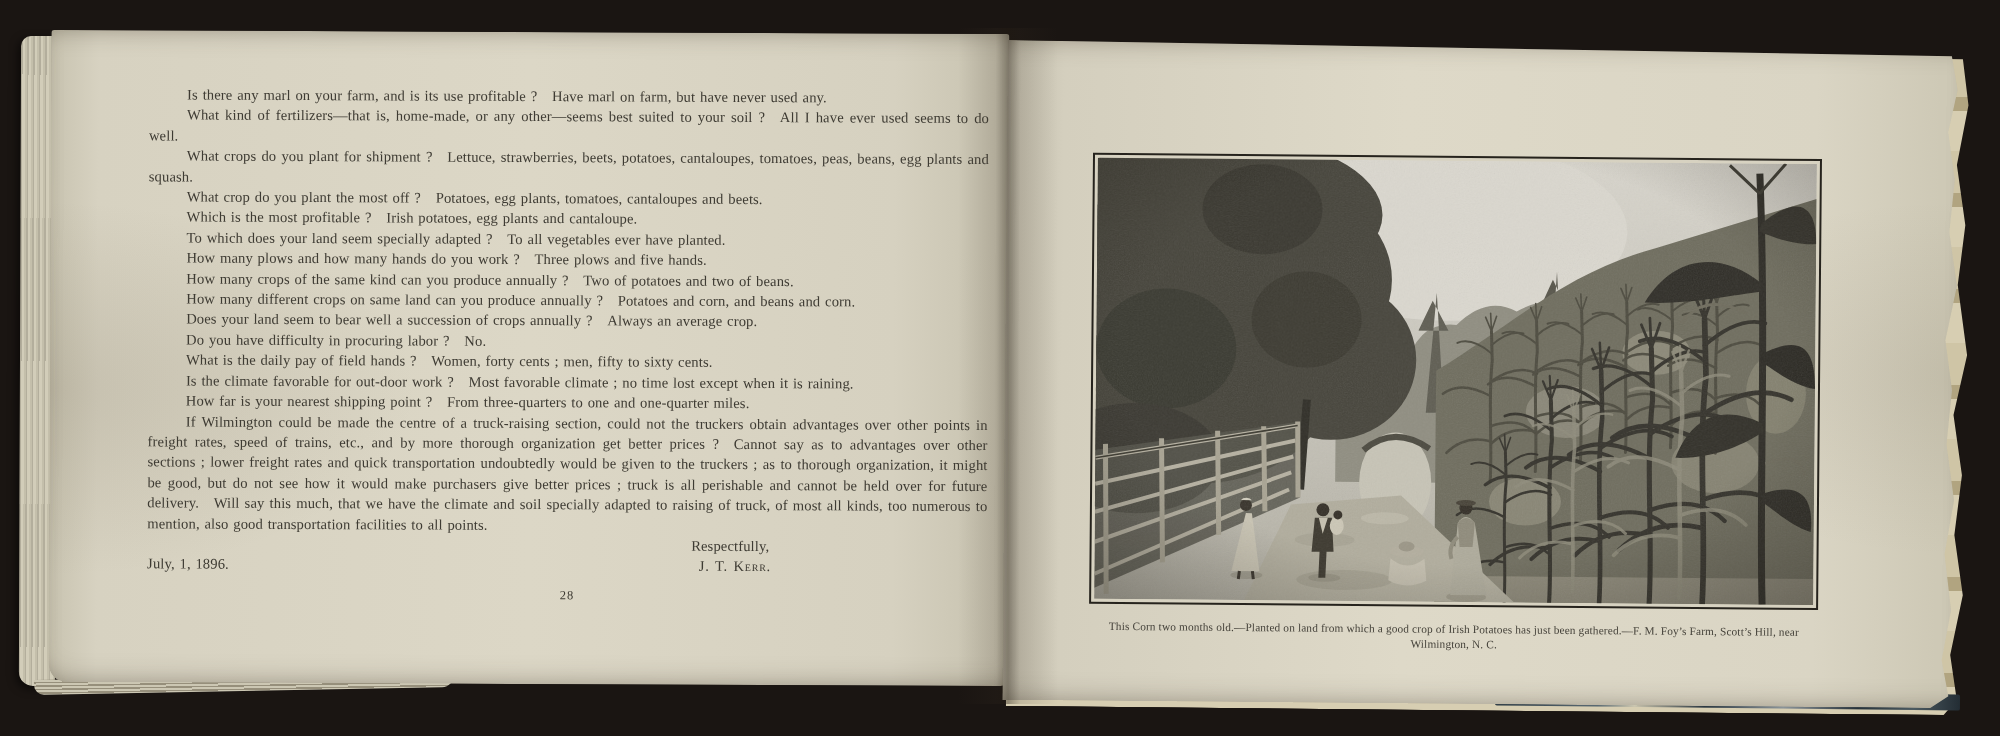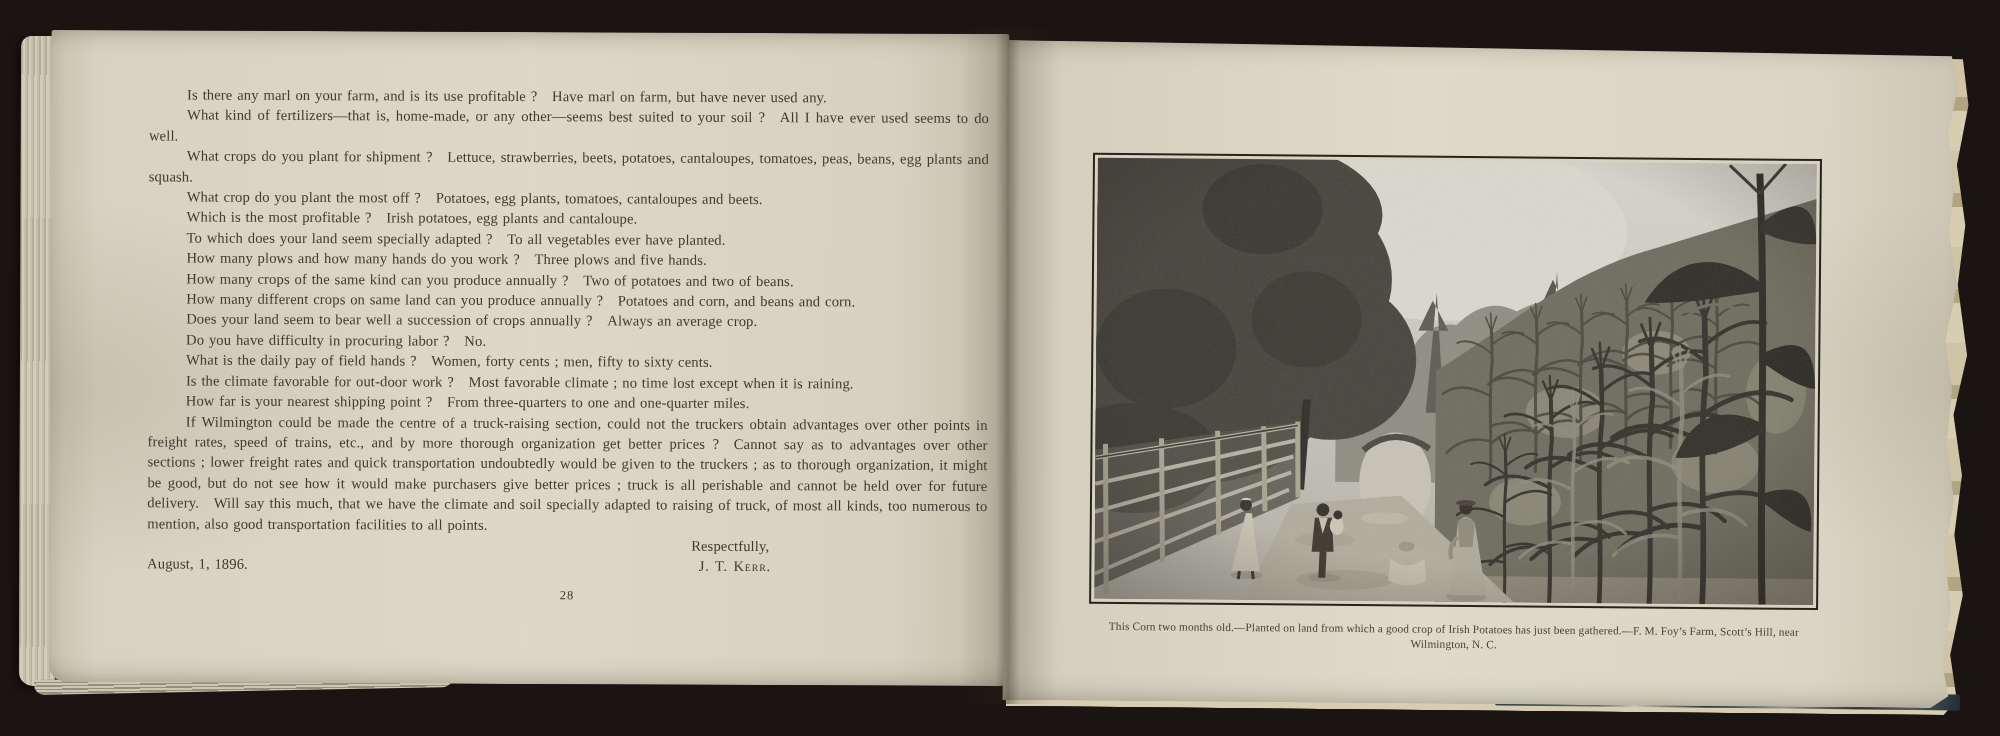--- a/index.html
+++ b/index.html
@@ -82,21 +82,21 @@
       <p class="qa">How many crops of the same kind can you produce annually ? Two of potatoes and two of beans.</p>
       <p class="qa">How many different crops on same land can you produce annually ? Potatoes and corn, and beans and corn.</p>
       <p class="qa">Does your land seem to bear well a succession of crops annually ? Always an average crop.</p>
       <p class="qa">Do you have difficulty in procuring labor ? No.</p>
       <p class="qa">What is the daily pay of field hands ? Women, forty cents ; men, fifty to sixty cents.</p>
       <p class="qa">Is the climate favorable for out-door work ? Most favorable climate ; no time lost except when it is raining.</p>
       <p class="qa">How far is your nearest shipping point ? From three-quarters to one and one-quarter miles.</p>
       <p class="qa">If Wilmington could be made the centre of a truck-raising section, could not the truckers obtain advantages over other points in freight rates, speed of trains, etc., and by more thorough organization get better prices ? Cannot say as to advantages over other sections ; lower freight rates and quick transportation undoubtedly would be given to the truckers ; as to thorough organization, it might be good, but do not see how it would make purchasers give better prices ; truck is all perishable and cannot be held over for future delivery. Will say this much, that we have the climate and soil specially adapted to raising of truck, of most all kinds, too numerous to mention, also good transportation facilities to all points.</p>
       <p class="respectfully">Respectfully,</p>
       <div class="sig-row">
-        <span>August, 1, 1896.</span>
+        <span>July, 1, 1896.</span>
         <span class="sig-name">J. T. Kerr.</span>
       </div>
       <div class="page-number">28</div>
     </div>
   </div>
 
   <div class="gutter"></div>
 
   <div class="page-right">
 

